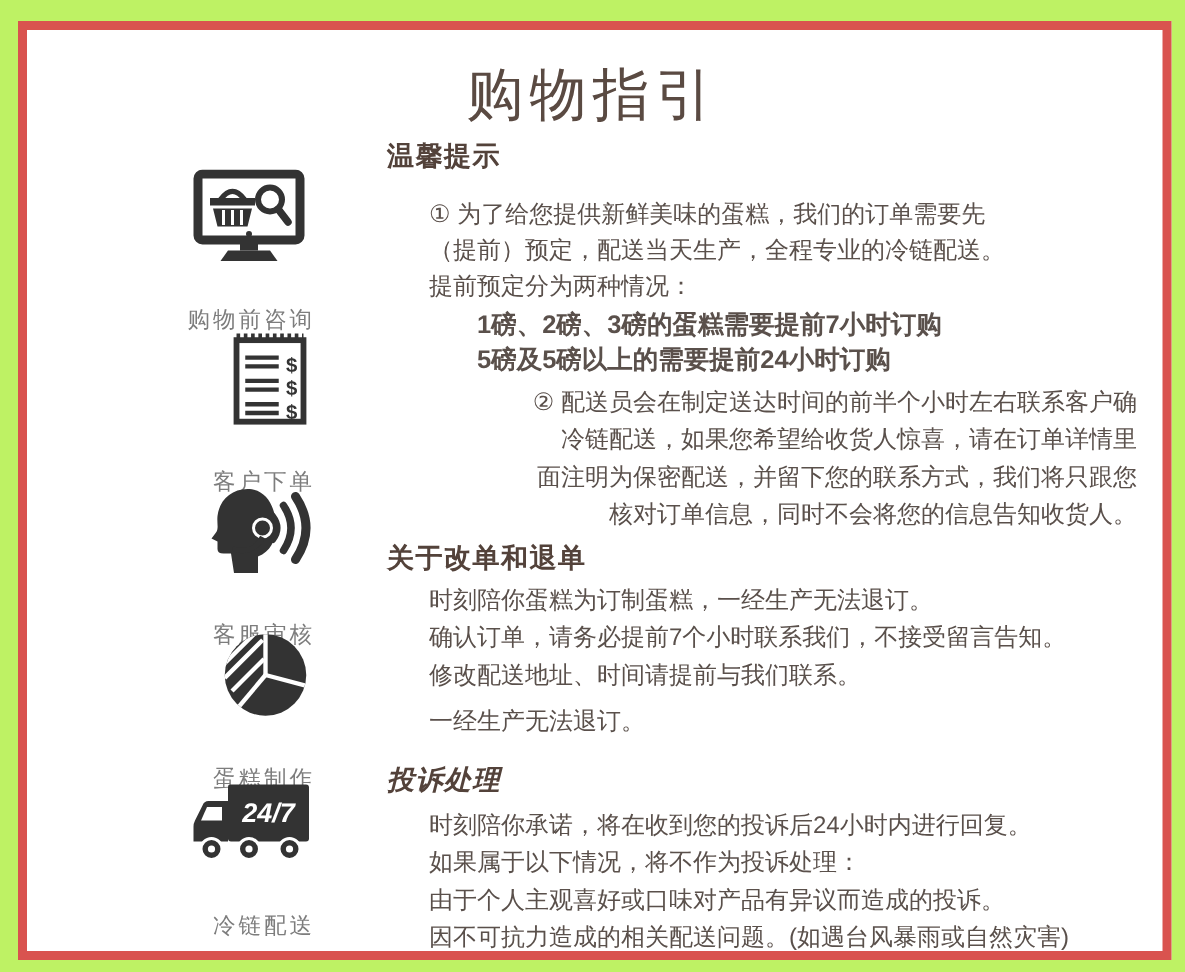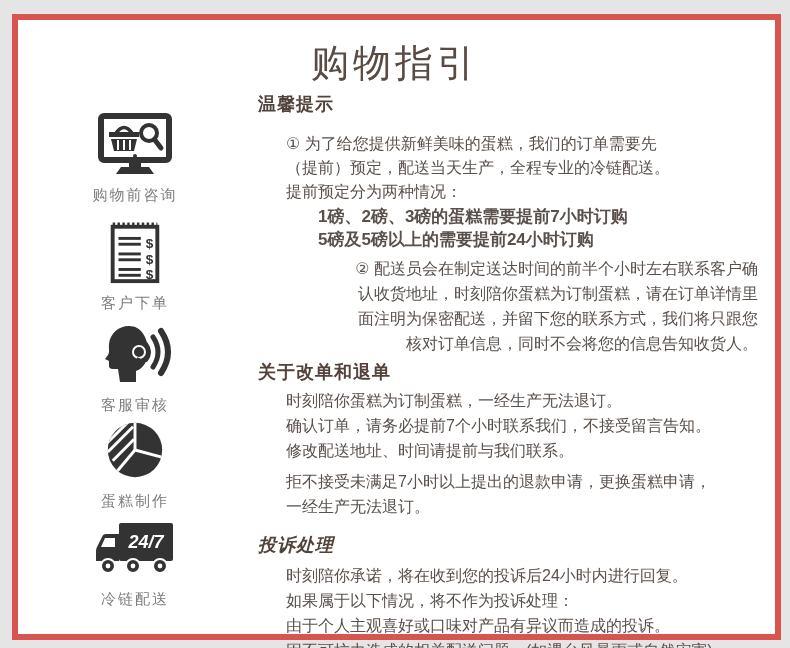--- a/index.html
+++ b/index.html
@@ -4,21 +4,21 @@
 <style>
   * { box-sizing: border-box; margin: 0; padding: 0; }
   body {
     font-family: "Liberation Sans", "DejaVu Sans", sans-serif;
     background: #ffffff;
   }
   .page {
     position: relative;
     width: 790px;
     height: 648px;
-    background: #e5e5e5;
+    background: #bef264;
     overflow: hidden;
   }
   .frame {
     position: absolute;
     left: 12px; top: 14px;
     width: 769px; height: 626px;
     border: 6px solid #d9534f;
     background: #ffffff;
   }
   .page-title {
@@ -31,21 +31,22 @@
     letter-spacing: 4px;
     color: #5a4a42;
   }
   
   .side-item {
     position: absolute;
     left: 60px;
     width: 150px;
     display: flex;
     flex-direction: column;
-    align-items: center;
+    align-items: flex-end;
+    gap: 18px;
   }
   .side-item .icon-box {
     height: 64px;
     display: flex;
     align-items: center;
     justify-content: center;
   }
   .side-item .side-label {
     margin-top: 10px;
     font-size: 15px;
@@ -198,35 +199,34 @@
       <div class="line">提前预定分为两种情况：</div>
     </div>
 
     <div class="bold-block">
       <div class="line">1磅、2磅、3磅的蛋糕需要提前7小时订购</div>
       <div class="line">5磅及5磅以上的需要提前24小时订购</div>
     </div>
 
     <div class="para-2">
       <div class="line">② 配送员会在制定送达时间的前半个小时左右联系客户确</div>
-      <div class="line">认收货地址，时刻陪你蛋糕为订制蛋糕，请在订单详情里</div>
+      <div class="line">冷链配送，如果您希望给收货人惊喜，请在订单详情里</div>
       <div class="line">面注明为保密配送，并留下您的联系方式，我们将只跟您</div>
       <div class="line">核对订单信息，同时不会将您的信息告知收货人。</div>
     </div>
 
     <div class="sec-heading h-changes">关于改单和退单</div>
 
     <div class="para-c1">
       <div class="line">时刻陪你蛋糕为订制蛋糕，一经生产无法退订。</div>
       <div class="line">确认订单，请务必提前7个小时联系我们，不接受留言告知。</div>
       <div class="line">修改配送地址、时间请提前与我们联系。</div>
     </div>
 
     <div class="para-c2">
-      <div class="line">拒不接受未满足7小时以上提出的退款申请，更换蛋糕申请，</div>
       <div class="line">一经生产无法退订。</div>
     </div>
 
     <div class="sec-heading h-complaints">投诉处理</div>
 
     <div class="para-d">
       <div class="line">时刻陪你承诺，将在收到您的投诉后24小时内进行回复。</div>
       <div class="line">如果属于以下情况，将不作为投诉处理：</div>
       <div class="line">由于个人主观喜好或口味对产品有异议而造成的投诉。</div>
       <div class="line">因不可抗力造成的相关配送问题。(如遇台风暴雨或自然灾害)</div>

